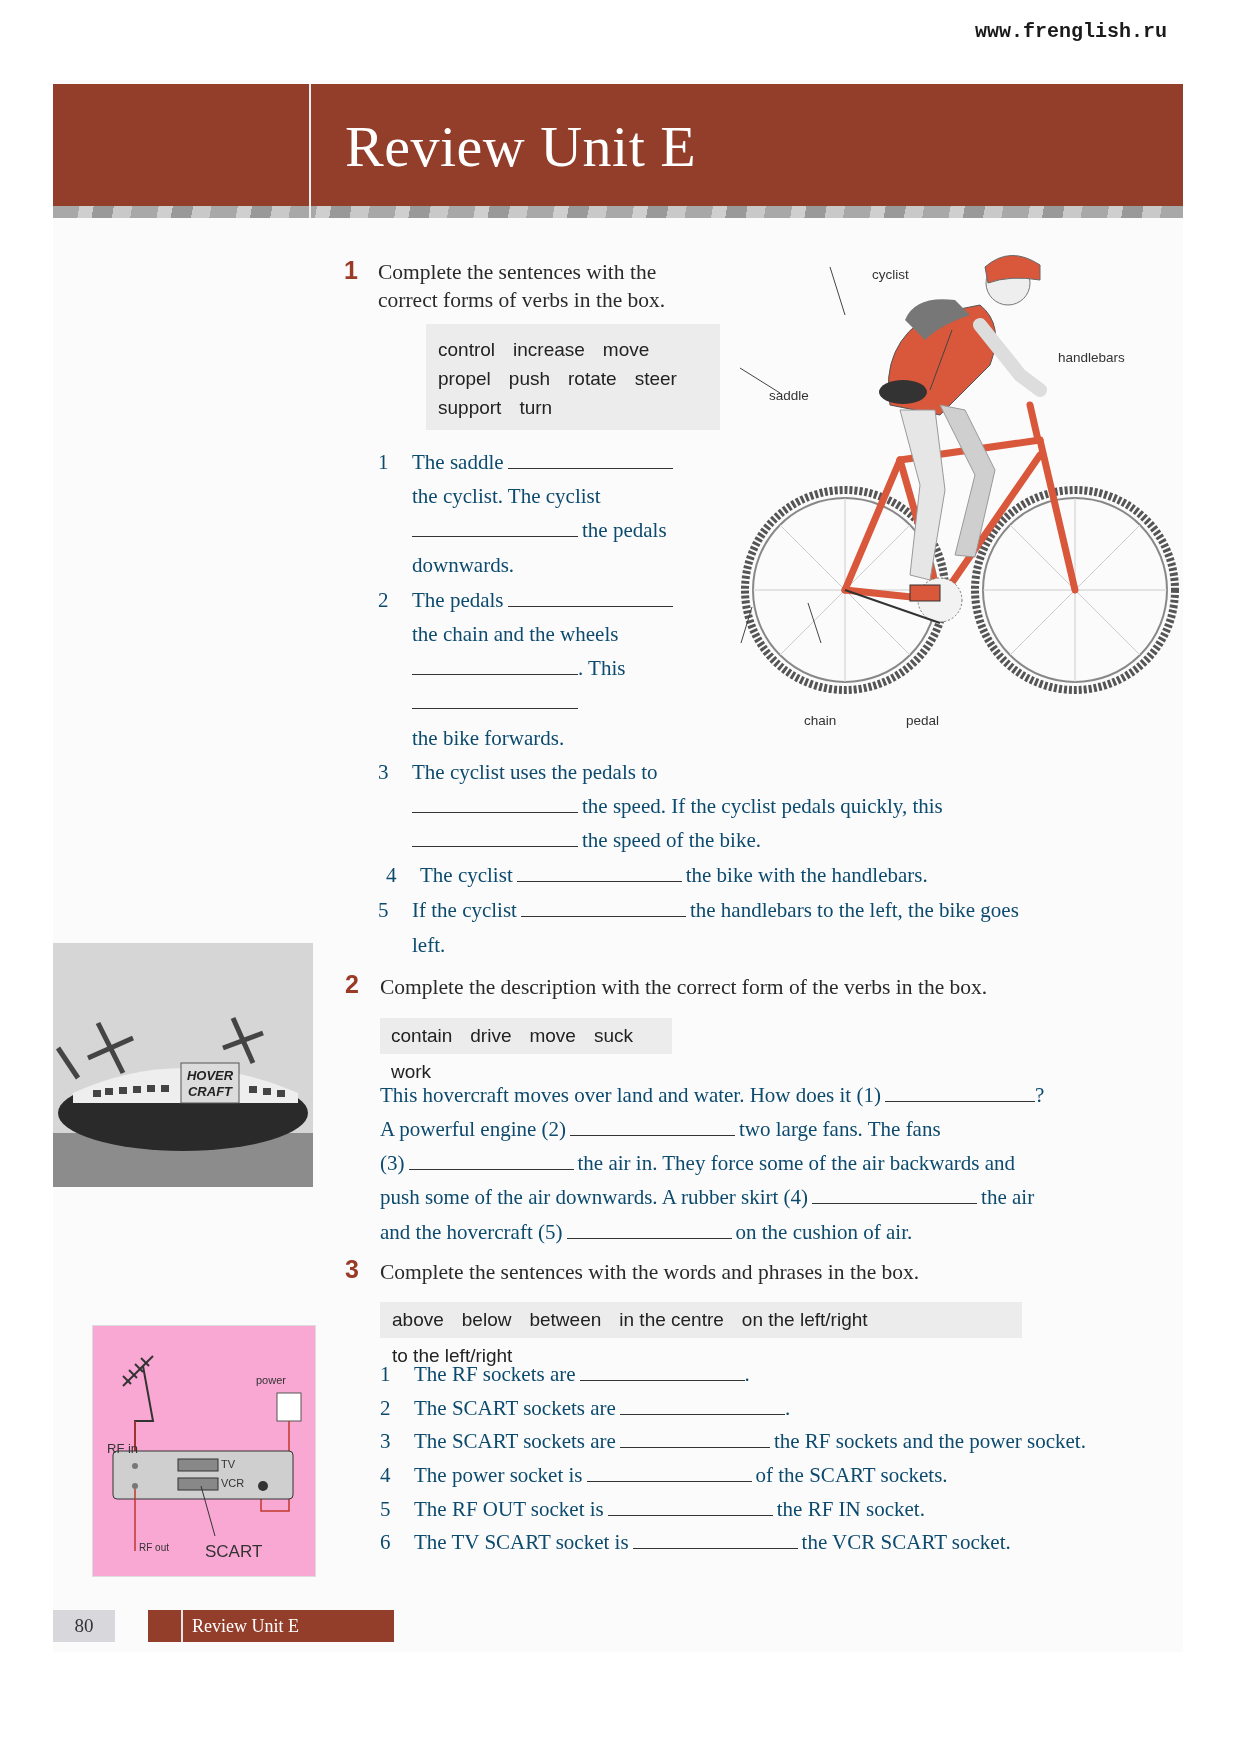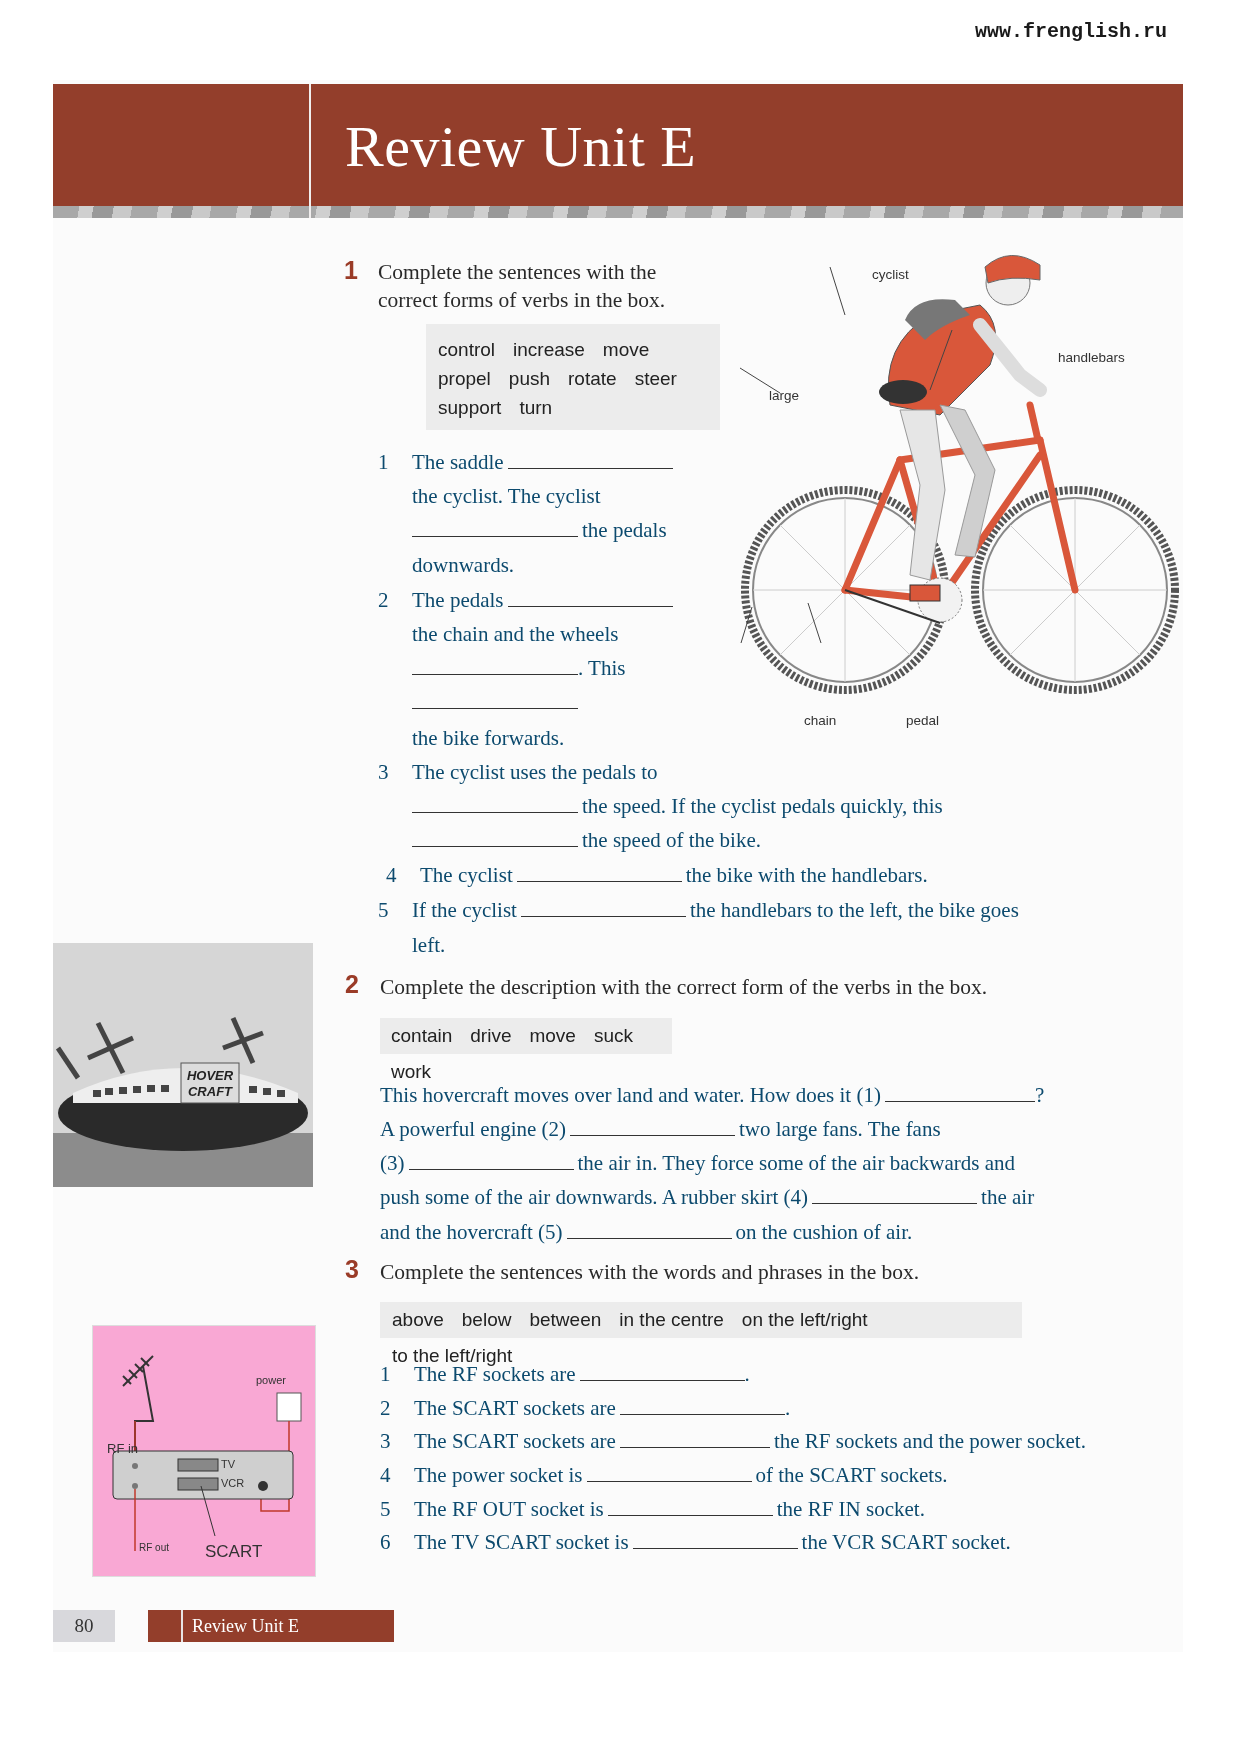--- a/index.html
+++ b/index.html
@@ -188,21 +188,21 @@
   <g stroke="#444" stroke-width="1">
     <line x1="90" y1="22" x2="105" y2="70"></line>
     <line x1="212" y1="85" x2="190" y2="145"></line>
     <line x1="-8" y1="118" x2="40" y2="148"></line>
     <line x1="1" y1="398" x2="12" y2="362"></line>
     <line x1="81" y1="398" x2="68" y2="358"></line>
   </g>
 </svg>
 <div class="label" style="left:872px;top:259px;margin-top:8px;">cyclist</div>
 <div class="label" style="left:1058px;top:350px;">handlebars</div>
-<div class="label" style="left:769px;top:388px;">large</div>
+<div class="label" style="left:769px;top:388px;">saddle</div>
 <div class="label" style="left:804px;top:713px;">chain</div>
 <div class="label" style="left:906px;top:713px;">pedal</div>
 
 <svg class="photo" style="left:53px;top:943px;" width="260" height="244" viewBox="0 0 260 244">
   <rect x="0" y="0" width="260" height="244" fill="#d6d6d6"></rect>
   <rect x="0" y="190" width="260" height="54" fill="#8c8c8c"></rect>
   <ellipse cx="130" cy="170" rx="125" ry="38" fill="#2a2a2a"></ellipse>
   <path d="M20 150 Q130 100 245 150 L245 160 L20 160 Z" fill="#eeeeee"></path>
   <rect x="128" y="120" width="58" height="40" fill="#dcdcdc" stroke="#555"></rect>
   <text x="157" y="137" font-family="Liberation Sans, sans-serif" font-size="13" font-weight="bold" font-style="italic" text-anchor="middle" fill="#222">HOVER</text>

